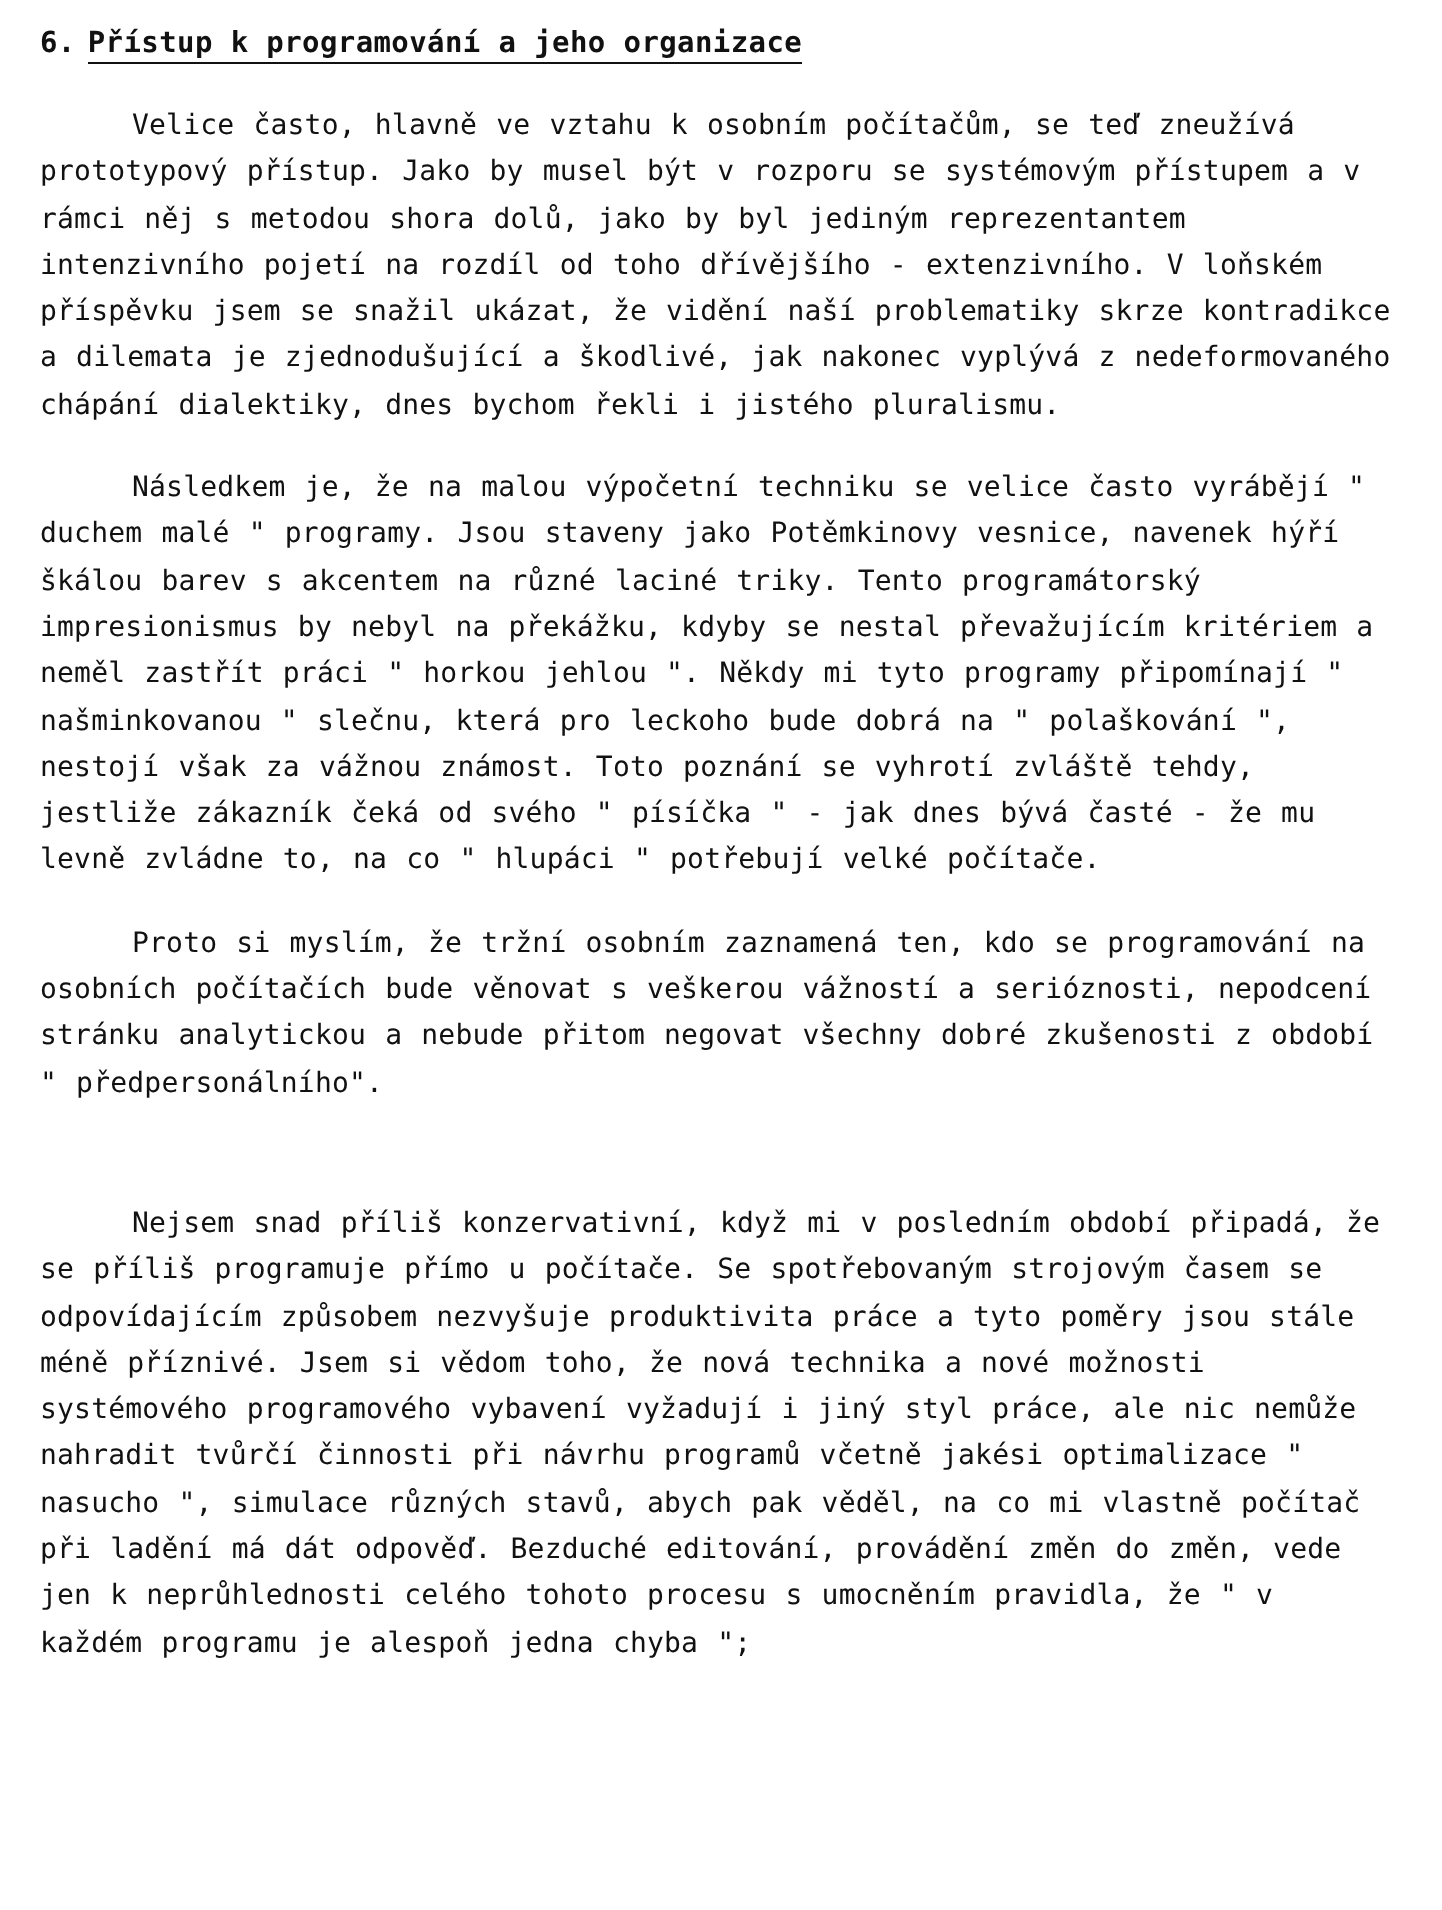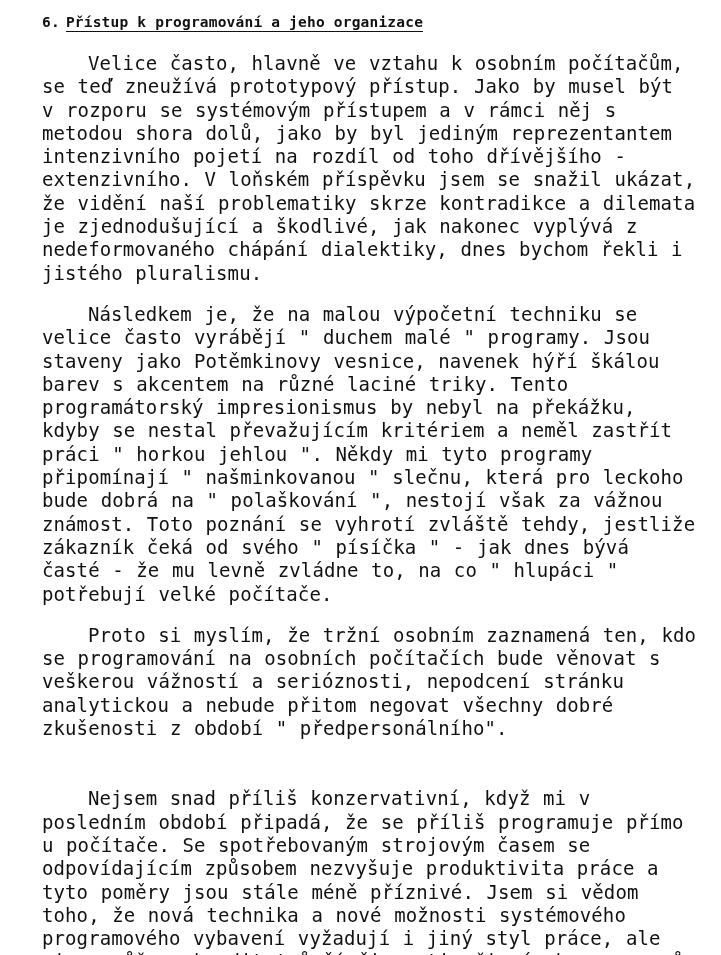--- a/index.html
+++ b/index.html
@@ -12,40 +12,40 @@
     height: 955px;
     font-family: "DejaVu Sans Mono", "Liberation Mono", monospace;
     color: #111111;
     overflow: hidden;
   }
   .page {
     position: relative;
     width: 721px;
     height: 682px;
     box-sizing: border-box;
-    padding: 14px 24px 0 42px;
+    padding: 14px 24px 0 20px;
   }
   .heading {
     font-size: 14.5px;
     font-weight: bold;
     letter-spacing: 0.2px;
     margin: 0 0 20px 0;
     white-space: nowrap;
   }
   .heading .num {
     display: inline-block;
     margin-right: 6px;
   }
   .heading .title {
     display: inline-block;
     border-bottom: 1px solid #111111;
     padding-bottom: 1px;
   }
   .para {
-    font-size: 19px;
+    font-size: 14px;
     line-height: 23.3px;
     letter-spacing: 0.1px;
     margin: 0 0 18px 0;
     text-indent: 46px;
     text-align: left;
     word-spacing: 1px;
   }
   .para:last-child {
     margin-bottom: 0;
     margin-top: 47px;

